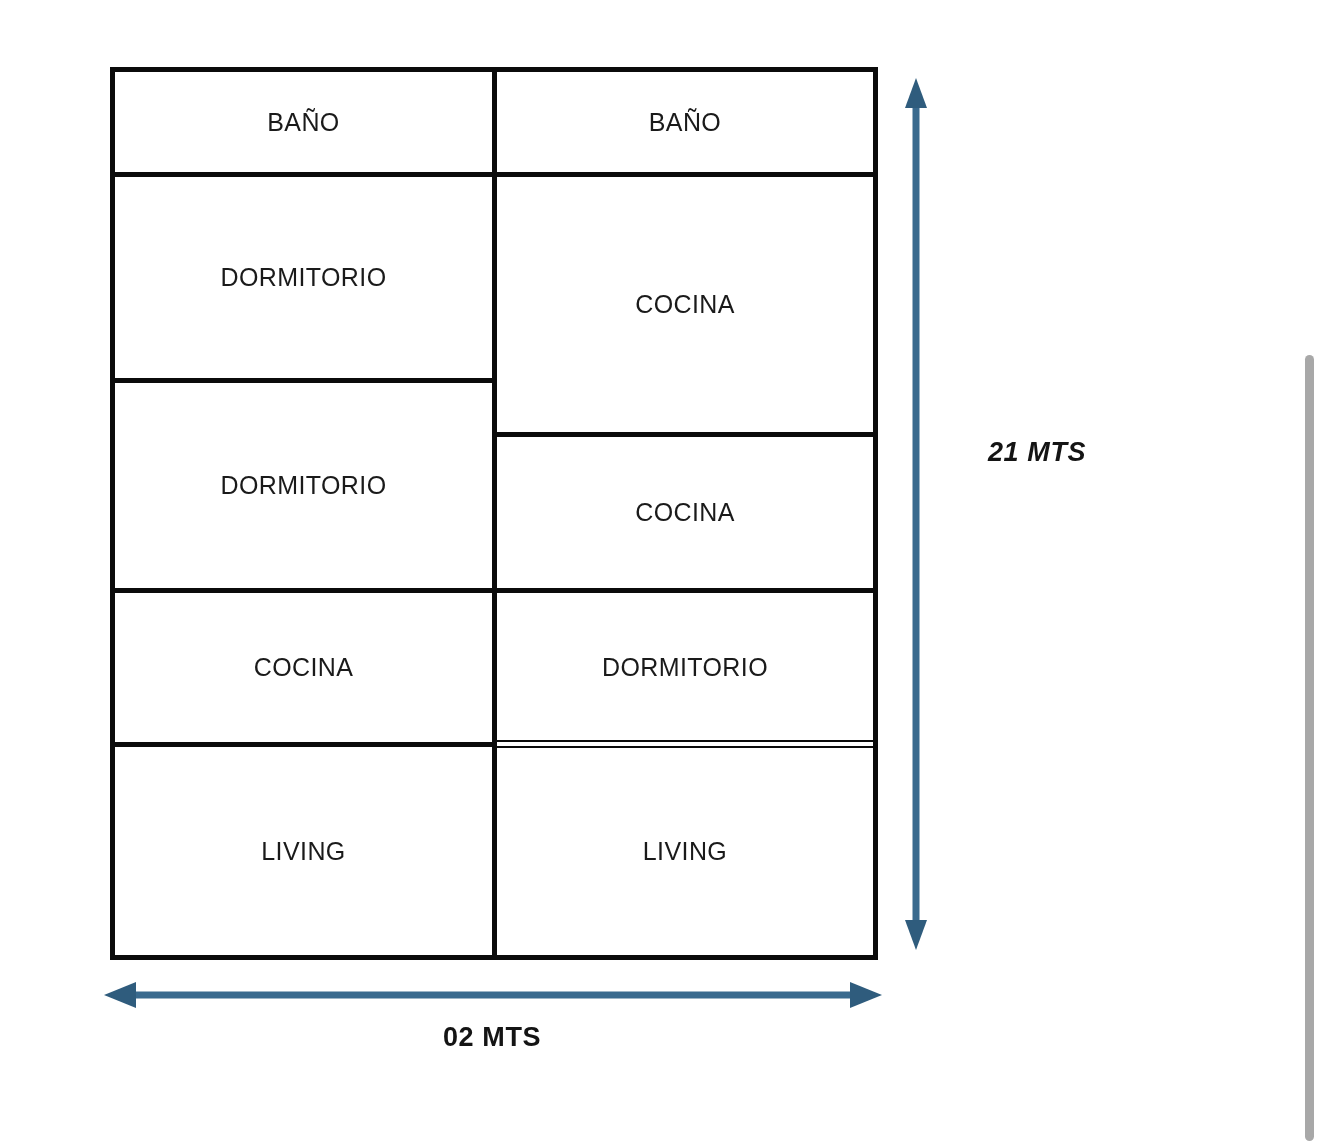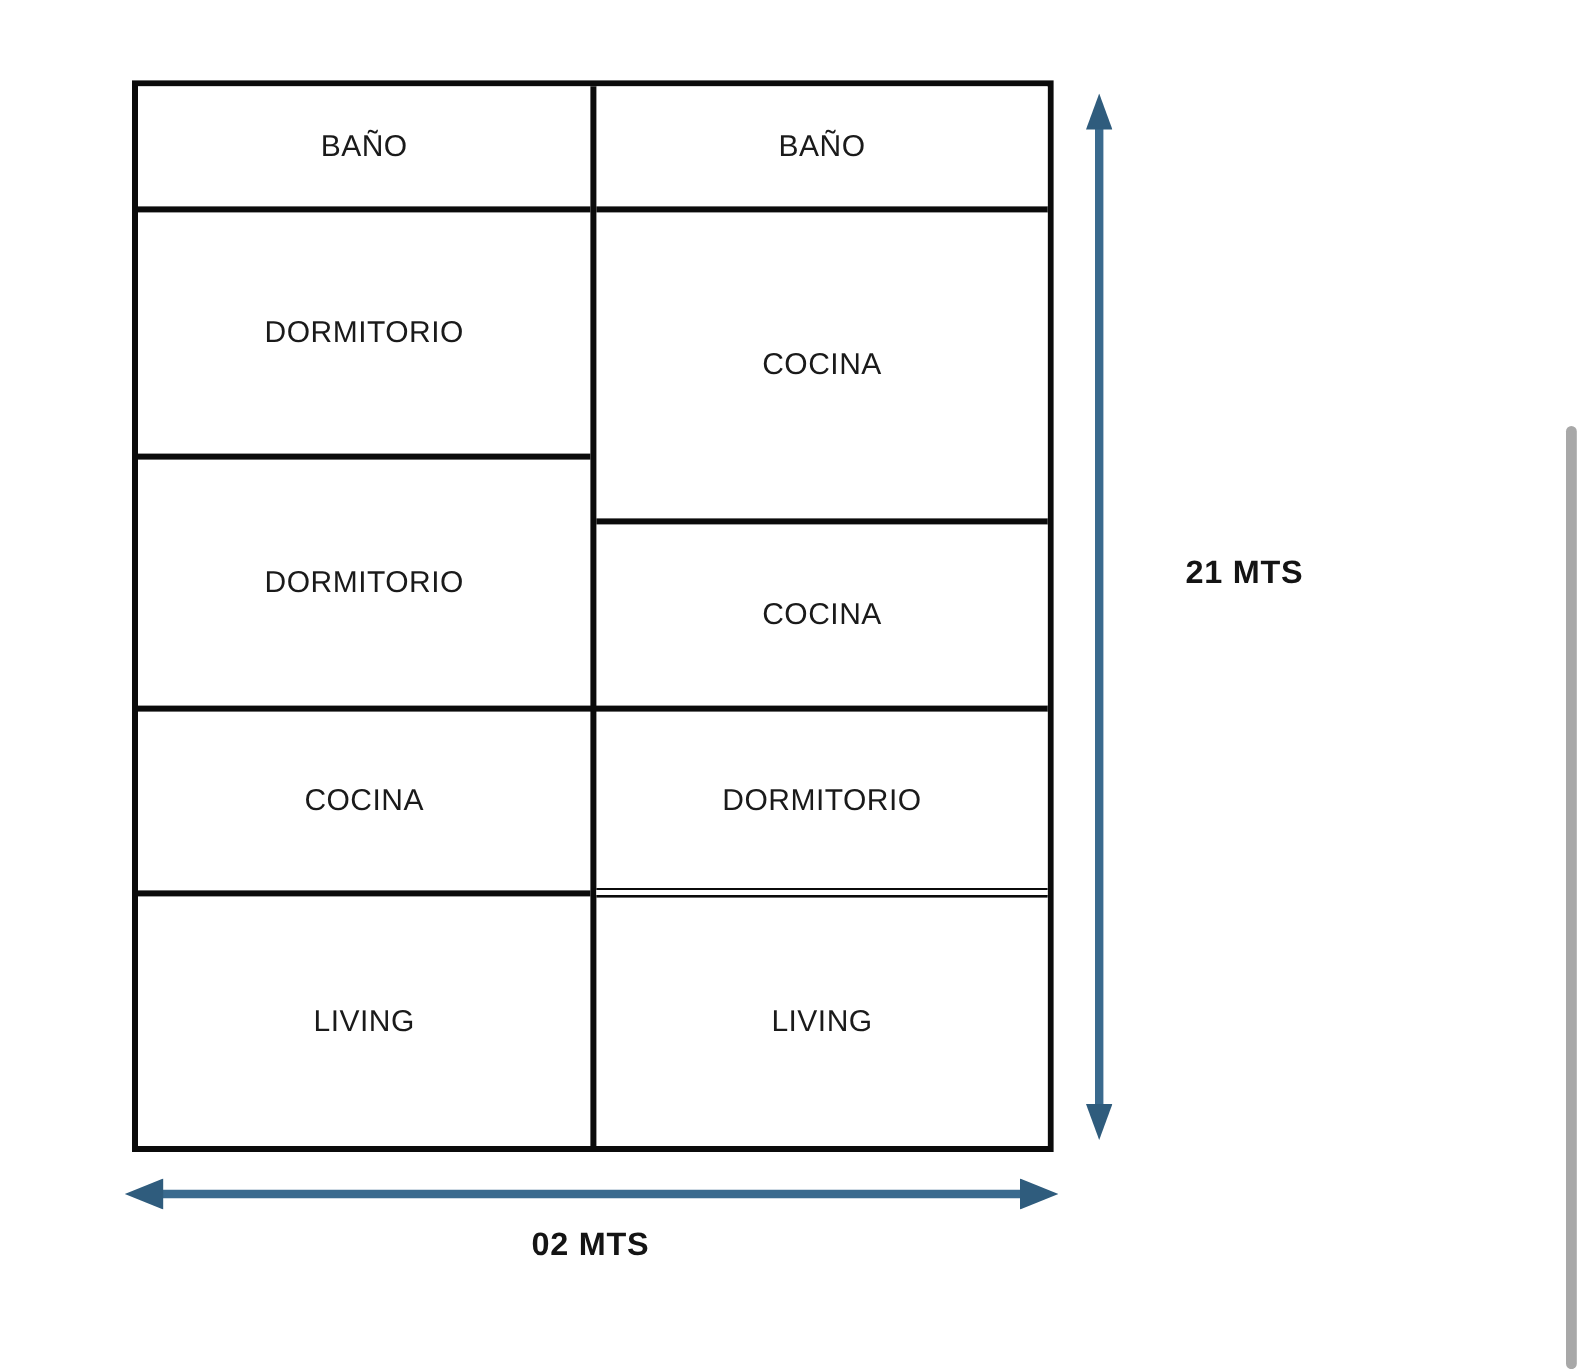--- a/index.html
+++ b/index.html
@@ -84,21 +84,21 @@
     height: 26px;
   }
   .dim-label {
     position: absolute;
     font-size: 27px;
     font-weight: bold;
     letter-spacing: 0.6px;
     color: #141414;
     white-space: nowrap;
   }
-  #dim-label-height { left: 988px; top: 462px; }
+  #dim-label-height { left: 988px; top: 437px; font-style: italic; }
   #dim-label-width  { left: 443px; top: 1022px; }
 
   
   .scrollbar-track {
     position: absolute;
     right: 0px;
     top: 0px;
     width: 17px;
     height: 1141px;
     background: #ffffff;

